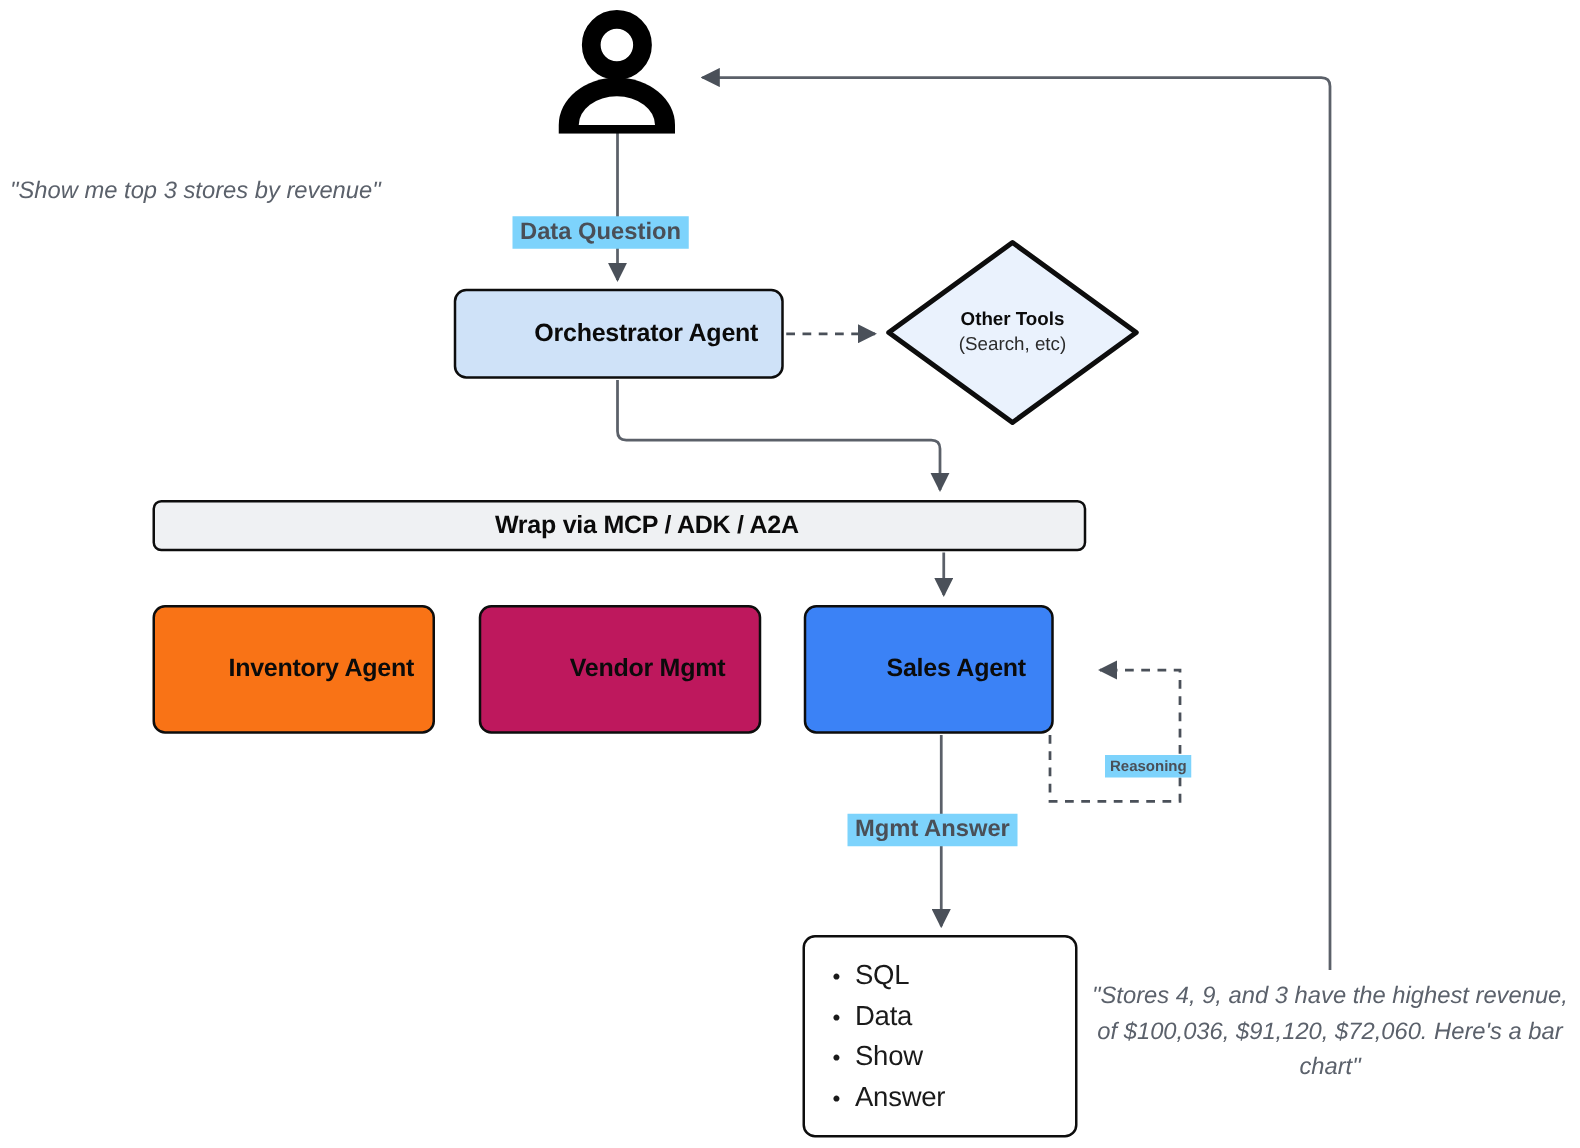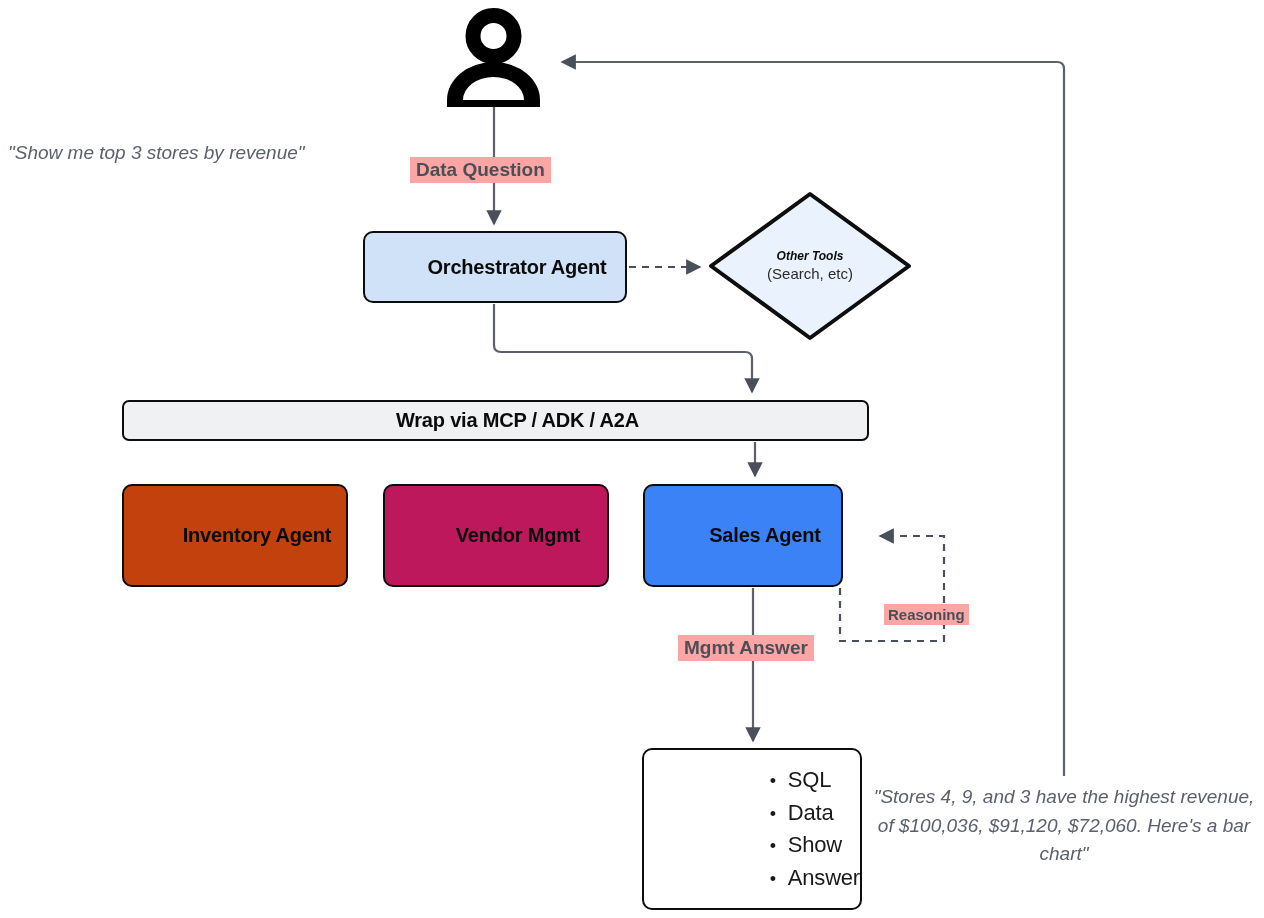--- a/index.html
+++ b/index.html
@@ -67,55 +67,54 @@
     left: 0; top: 0;
     width: 100%; height: 100%;
     display: flex;
     flex-direction: column;
     align-items: center;
     justify-content: center;
     line-height: 1.35;
     color: #0b0b0b;
   }
   .diamond-title {
-    font-size: 12px;
+    font-size: 15px;
     font-weight: bold;
-    font-style: italic;
   }
   .diamond-sub {
     font-size: 15px;
     font-weight: normal;
     color: #2b2b2b;
   }
   #mcp-bar {
     left: 122px; top: 400px; width: 747px; height: 41px;
     background: #eff1f3;
     border-radius: 7px;
     font-size: 20px;
   }
   #inventory-agent {
     left: 122px; top: 484px; width: 226px; height: 103px;
-    background: #c2410c;
+    background: #f97316;
     font-size: 20px;
   }
   #vendor-mgmt {
     left: 383px; top: 484px; width: 226px; height: 103px;
     background: #be185d;
     font-size: 20px;
   }
   #sales-agent {
     left: 643px; top: 484px; width: 200px; height: 103px;
     background: #3b82f6;
     font-size: 20px;
   }
   #output-box {
     left: 642px; top: 748px; width: 220px; height: 162px;
     background: #ffffff;
     align-items: flex-start;
-    justify-content: flex-end;
+    justify-content: flex-start;
     padding: 14px 0 0 22px;
   }
   #output-list {
     list-style: none;
     margin: 0;
     padding: 0;
     font-weight: normal;
     font-size: 22px;
     color: #1a1a1a;
     line-height: 1.48;
@@ -133,29 +132,30 @@
     position: absolute;
     left: 443px; top: 8px; width: 101px; height: 99px;
   }
 
   
   .edge-label {
     position: absolute;
     font-size: 19px;
     font-weight: bold;
     color: #4a4f57;
-    background: #fca5a5;
+    background: #7dd3fc;
     padding: 2px 6px;
     white-space: nowrap;
+    margin-top: 16px;
   }
   #label-data-question { left: 410px; top: 157px; }
   #label-data-answer   { left: 678px; top: 635px; }
   #label-reasoning {
-    left: 884px; top: 604px;
-    font-size: 15px;
+    left: 884px; top: 588px;
+    font-size: 12px;
     padding: 2px 4px;
   }
   .quote {
     position: absolute;
     font-style: italic;
     color: #5b616b;
     font-size: 19px;
     line-height: 1.5;
   }
   #quote-user {

